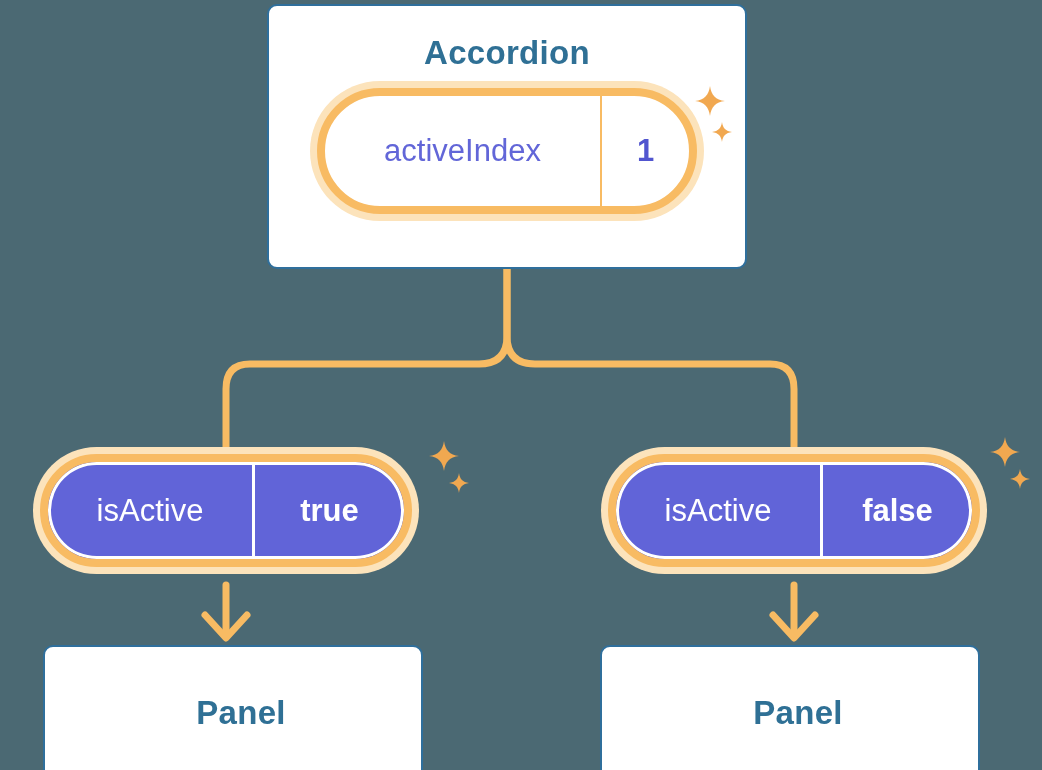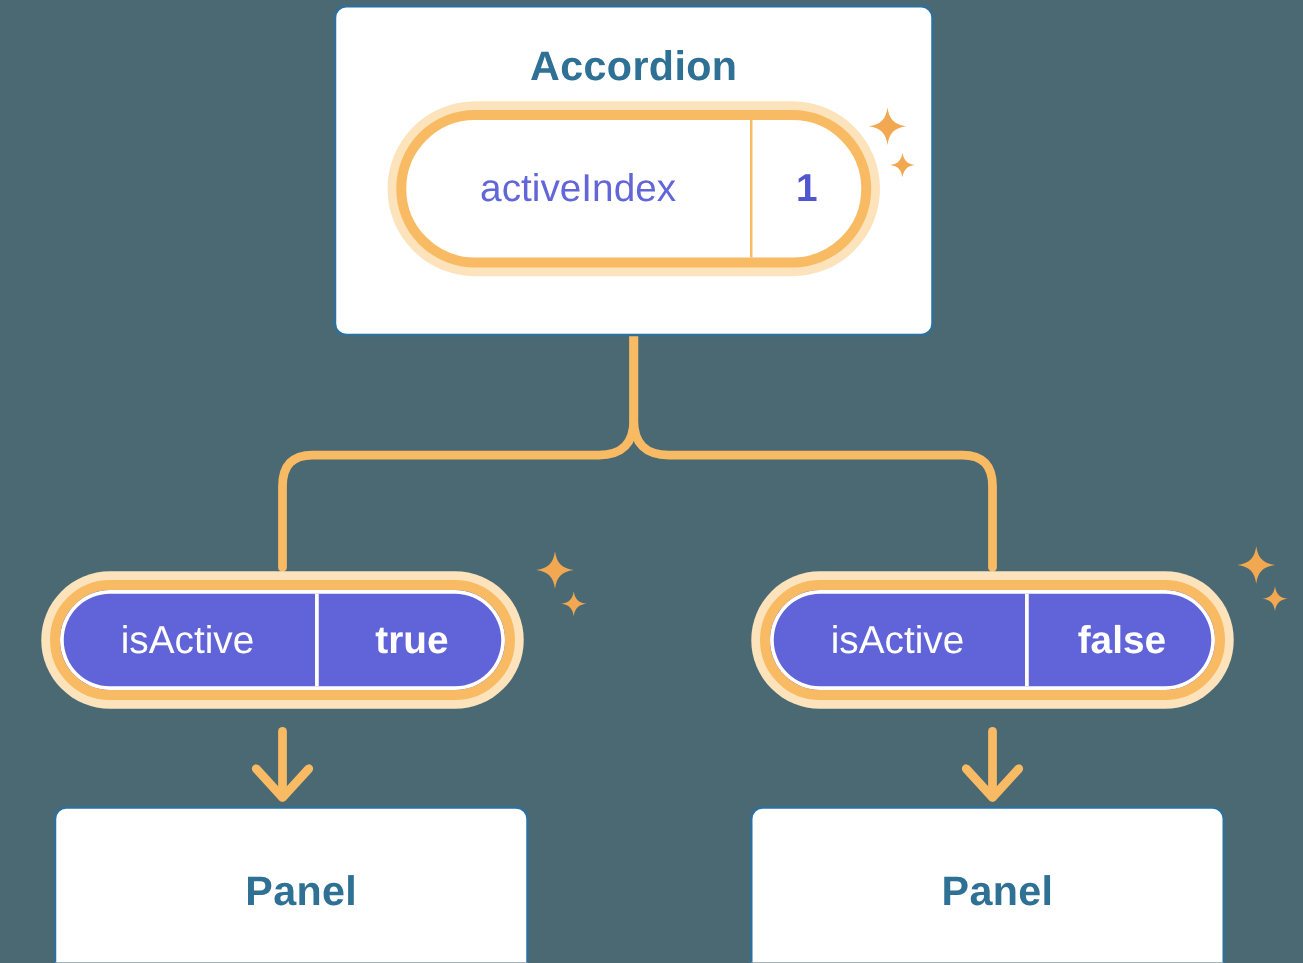--- a/index.html
+++ b/index.html
@@ -52,24 +52,23 @@
     border:8px solid var(--wire-orange,#F8BB63);
     display:flex;align-items:stretch;
     z-index:2;
   }
   .pill-state{
     left:317px;top:88px;width:380px;height:126px;
     background:#fff;
     box-shadow:0 0 0 7px var(--halo-orange,#FCE3BB);
   }
   .pill-prop{
-    top:454px;width:372px;height:96px;
+    top:454px;width:372px;height:113px;
     background:var(--purple,#6164D8);
     box-shadow:0 0 0 7px var(--halo-orange,#FCE3BB), inset 0 0 0 3px #ffffff;
-    margin-top:10px;
   }
   .pill-prop-left{left:40px;}
   .pill-prop-right{left:608px;}
 
   .pill-section{
     display:flex;align-items:center;justify-content:center;
   }
   .pill-state .pill-name{width:275px;font-size:31px;color:var(--purple-text,#6266D8);}
   .pill-state .pill-value{flex:1;font-size:31px;font-weight:700;color:var(--purple-value,#5155CF);}
   .pill-state .pill-divider{width:2px;background:var(--wire-orange,#F8BB63);}

